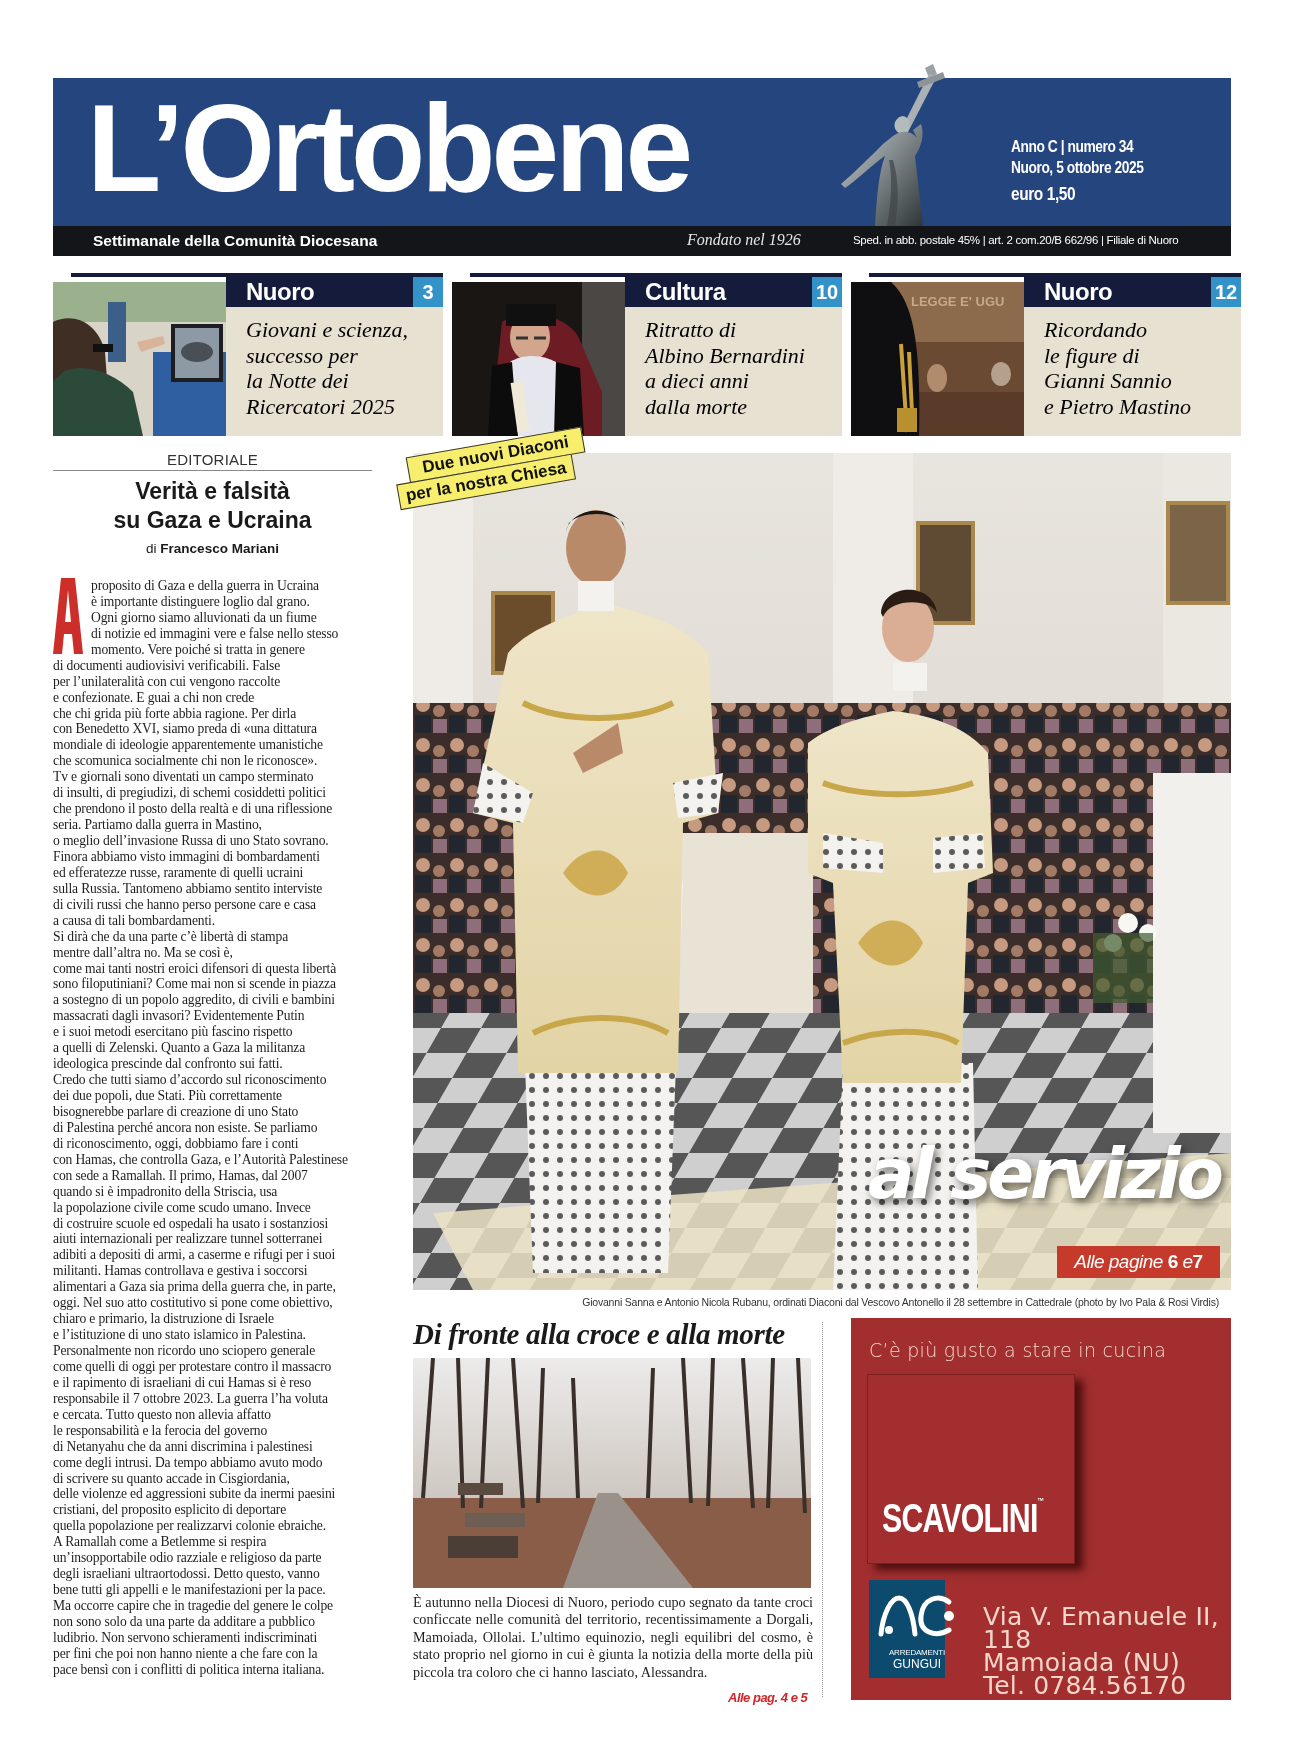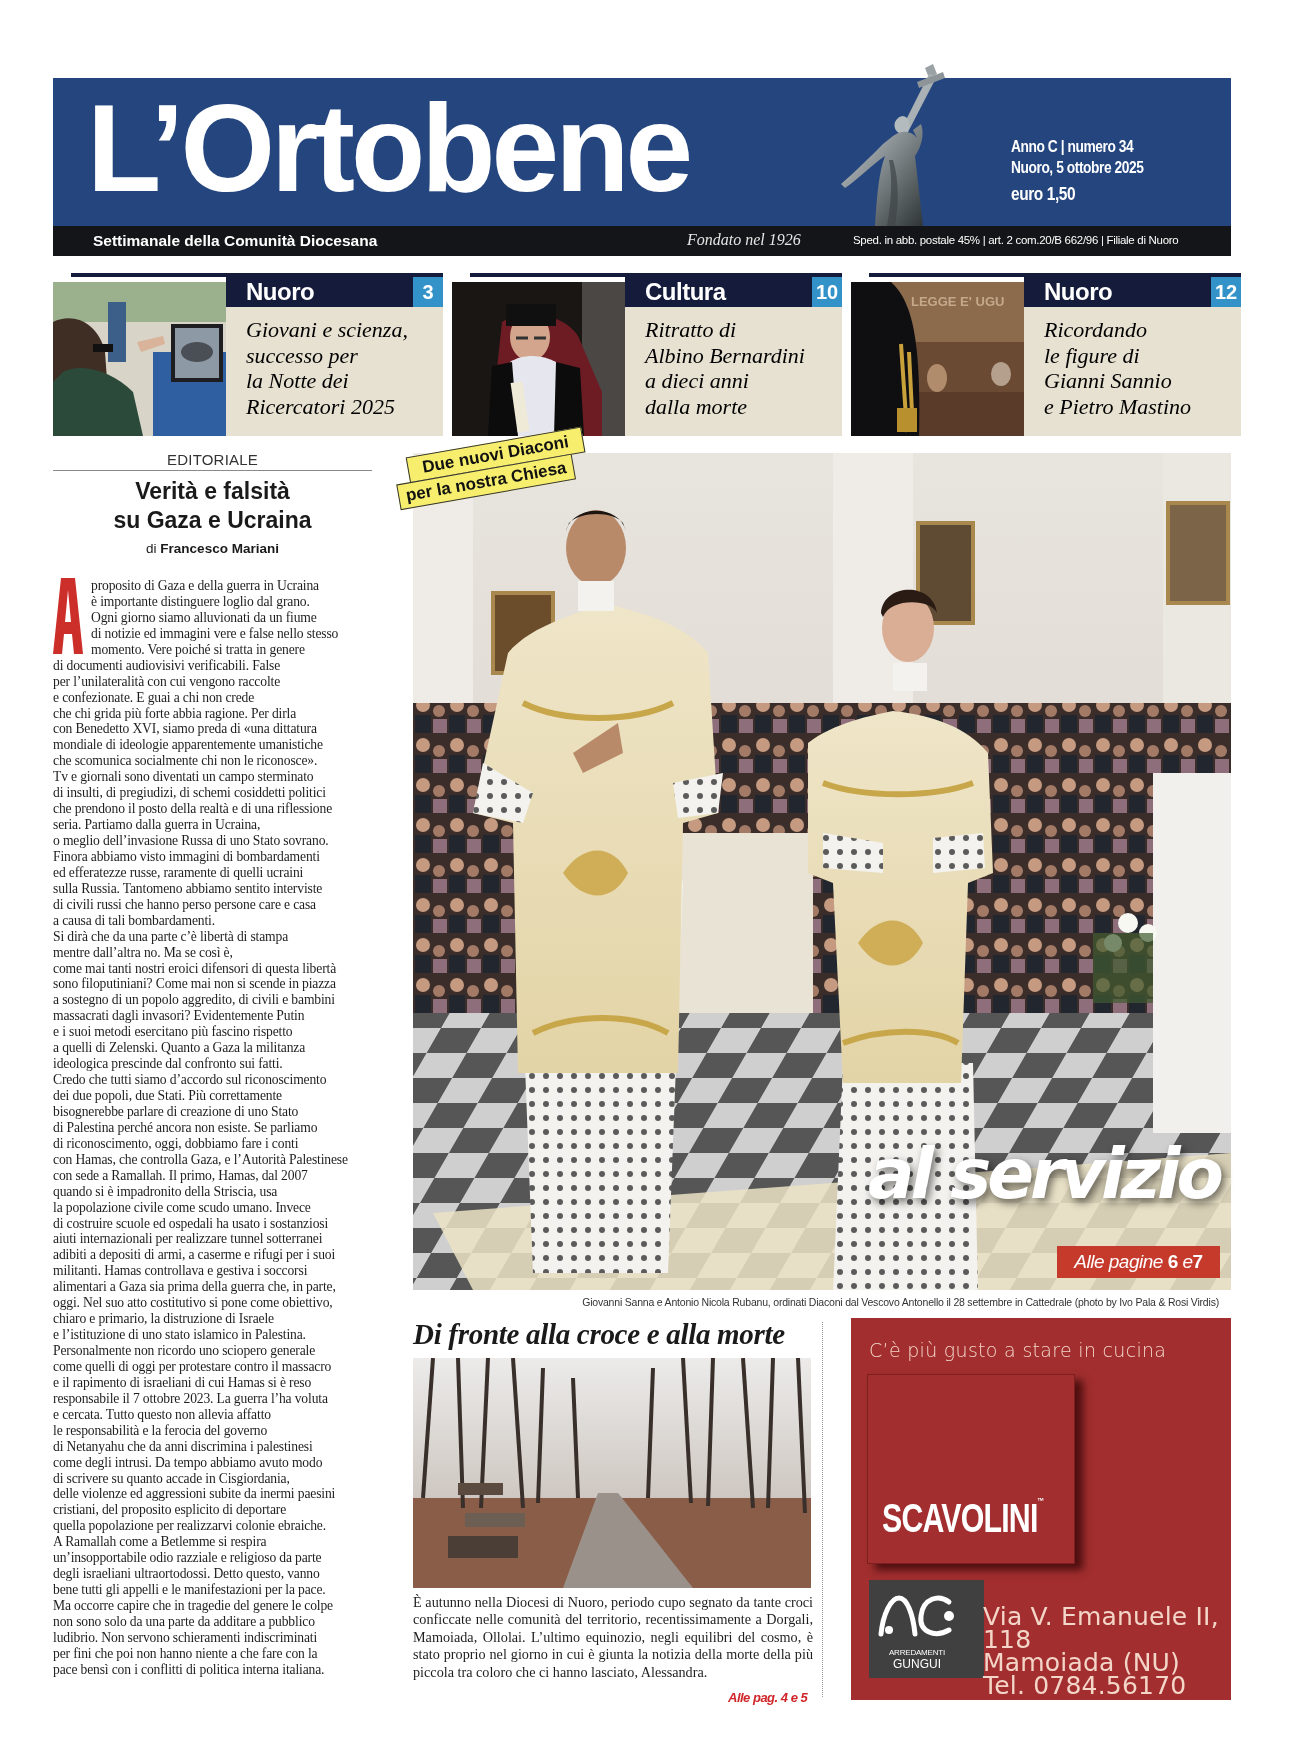--- a/index.html
+++ b/index.html
@@ -63,21 +63,21 @@
   .story2-text { position: absolute; left: 413px; top: 1594px; width: 400px; font-family: "Liberation Serif", serif; font-size: 14.2px; line-height: 17.4px; color: #1e1e1e; text-align: justify; }
   .story2-more { position: absolute; left: 728px; top: 1690px; font-family: "Liberation Sans", sans-serif; font-weight: 700; font-style: italic; font-size: 13px; color: #d0262a; letter-spacing: -0.5px; }
 
   
   .ad { position: absolute; left: 851px; top: 1318px; width: 380px; height: 382px; background: #a22e2f; }
   .ad-slogan { position: absolute; left: 18px; top: 21px; color: #f3d6c8; font-family: "DejaVu Sans", sans-serif; font-size: 19px; letter-spacing: 0.3px; font-weight: 300; }
   .ad-panel { position: absolute; left: 16px; top: 56px; width: 208px; height: 190px; background: #a22e2f; border: 1px solid #7e1f1f;
               box-shadow: 8px 6px 8px rgba(40,0,0,0.7); }
   .ad-brand { position: absolute; left: 14px; bottom: 21px; color: #fff; font-family: "Liberation Sans", sans-serif; font-weight: 700; font-size: 37px; letter-spacing: -1px; transform: scaleX(0.82) scaleY(1.1); transform-origin: left bottom; }
   .ad-brand sup { font-size: 8px; vertical-align: top; }
-  .ad-logo { position: absolute; left: 18px; top: 262px; width: 115px; height: 98px; background: #404040; }
+  .ad-logo { position: absolute; left: 18px; top: 262px; width: 76px; height: 98px; background: #0c4a6e; }
   .ad-logo .a1 { position: absolute; left: 0; top: 68px; width: 96px; text-align: center; color: #fff; font-family: "Liberation Sans", sans-serif; font-size: 8px; letter-spacing: -0.2px; }
   .ad-logo .a2 { position: absolute; left: 0; top: 77px; width: 96px; text-align: center; color: #fff; font-family: "Liberation Sans", sans-serif; font-size: 12px; }
   .ad-address { position: absolute; left: 132px; top: 287px; color: #f3d6c8; font-family: "DejaVu Sans", sans-serif; font-size: 25px; line-height: 23px; letter-spacing: 0.2px; }
 </style>
 </head>
 <body>
 
 <header class="masthead">
   <div class="logo">L’Ortobene</div>
   <svg class="statue" viewBox="0 0 150 162">
@@ -213,21 +213,21 @@
         <span class="line">di documenti audiovisivi verificabili. False</span>
         <span class="line">per l’unilateralità con cui vengono raccolte</span>
         <span class="line">e confezionate. E guai a chi non crede</span>
         <span class="line">che chi grida più forte abbia ragione. Per dirla</span>
         <span class="line">con Benedetto XVI, siamo preda di «una dittatura</span>
         <span class="line">mondiale di ideologie apparentemente umanistiche</span>
         <span class="line">che scomunica socialmente chi non le riconosce».</span>
         <span class="line">Tv e giornali sono diventati un campo sterminato</span>
         <span class="line">di insulti, di pregiudizi, di schemi cosiddetti politici</span>
         <span class="line">che prendono il posto della realtà e di una riflessione</span>
-        <span class="line">seria. Partiamo dalla guerra in Ucraina,</span>
+        <span class="line">seria. Partiamo dalla guerra in Mastino,</span>
         <span class="line">o meglio dell’invasione Russa di uno Stato sovrano.</span>
         <span class="line">Finora abbiamo visto immagini di bombardamenti</span>
         <span class="line">ed efferatezze russe, raramente di quelli ucraini</span>
         <span class="line">sulla Russia. Tantomeno abbiamo sentito interviste</span>
         <span class="line">di civili russi che hanno perso persone care e casa</span>
         <span class="line">a causa di tali bombardamenti.</span>
         <span class="line">Si dirà che da una parte c’è libertà di stampa</span>
         <span class="line">mentre dall’altra no. Ma se così è,</span>
         <span class="line">come mai tanti nostri eroici difensori di questa libertà</span>
         <span class="line">sono filoputiniani? Come mai non si scende in piazza</span>

